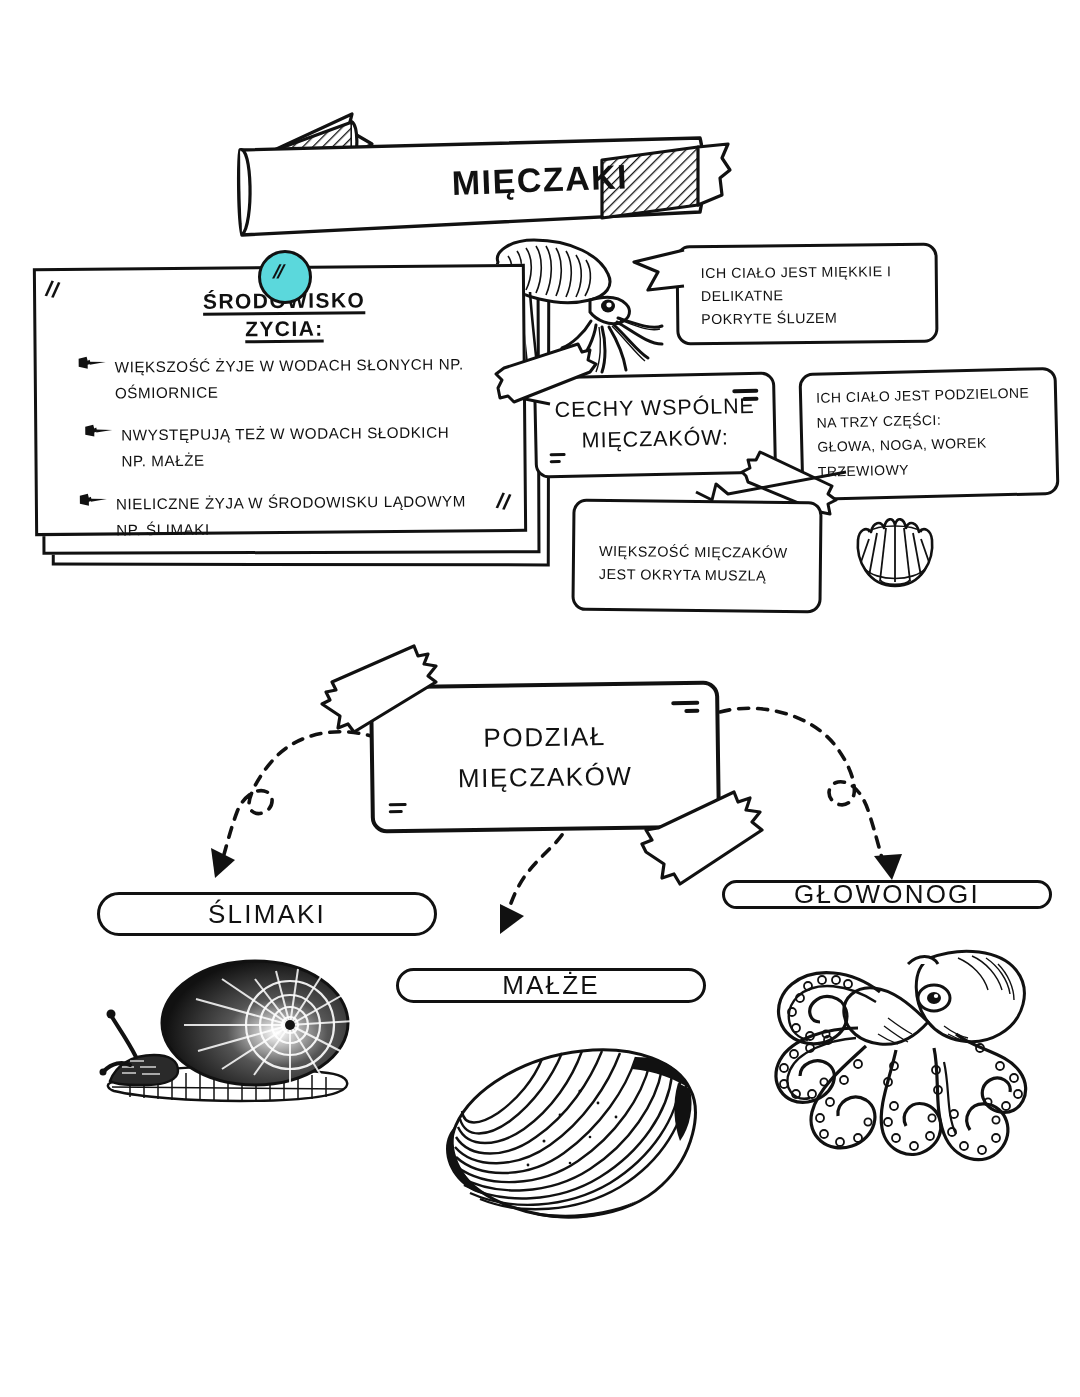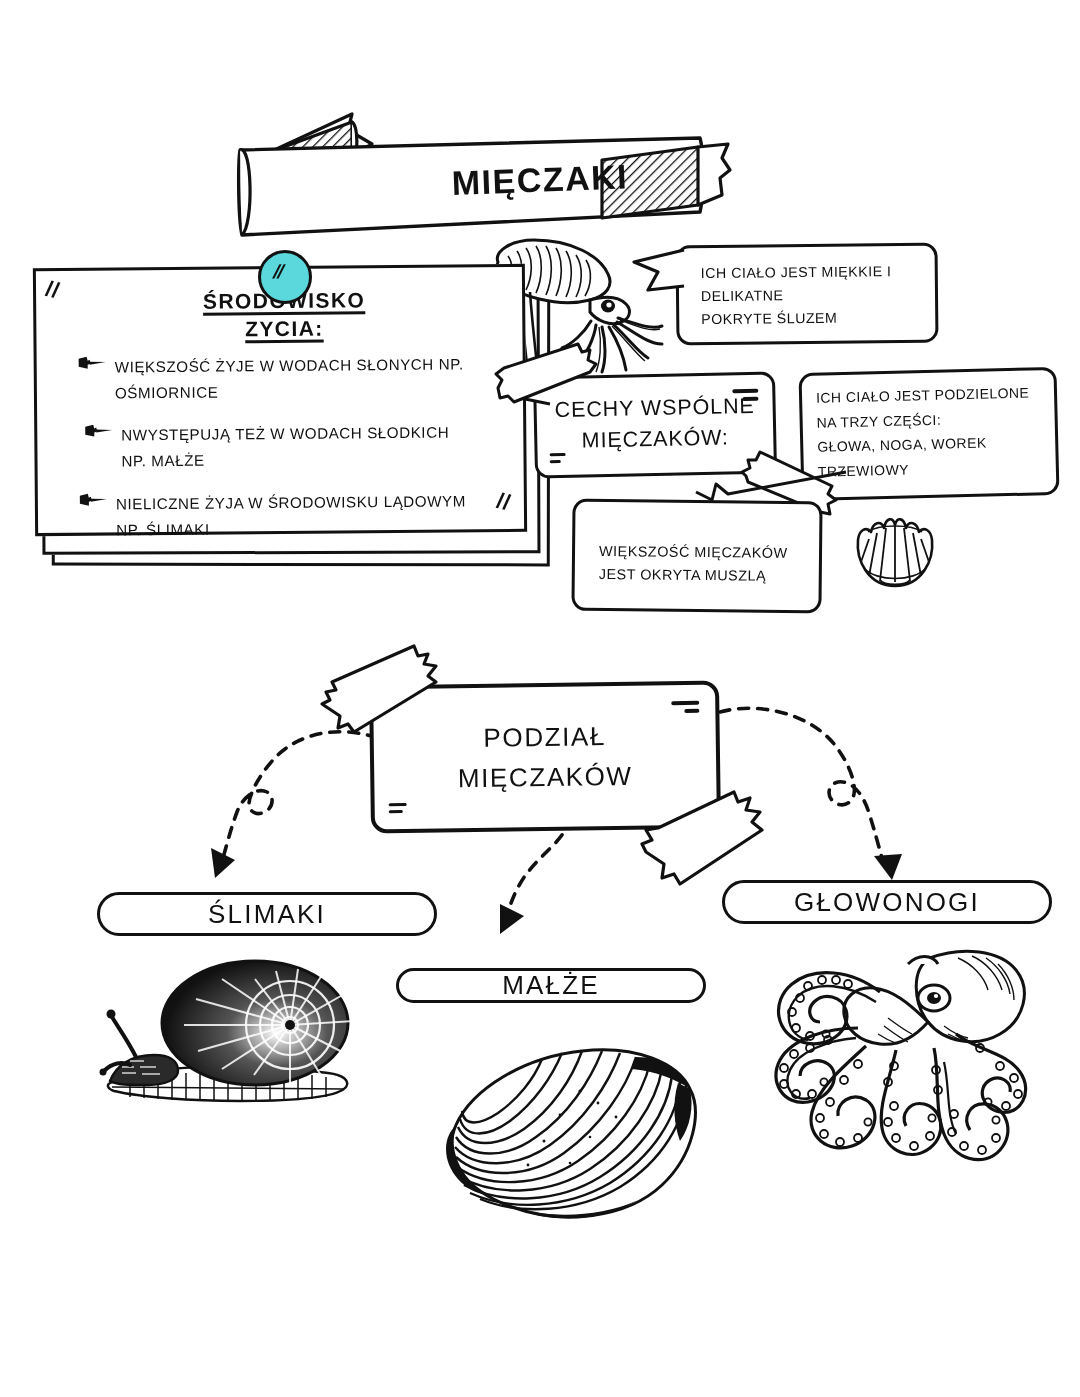--- a/index.html
+++ b/index.html
@@ -116,21 +116,21 @@
   #division-box .ln{font-size:26px;letter-spacing:1.6px;line-height:1;display:block;}
 
   
   .pill{
     border:3.4px solid #111;border-radius:26px;background:#fff;box-sizing:border-box;
     display:flex;align-items:center;justify-content:center;
   }
   .pill span{font-size:26px;letter-spacing:2.2px;text-align:center;}
   #pill-slimaki{left:97px;top:892px;width:340px;height:44px;}
   #pill-malze{left:396px;top:968px;width:310px;height:35px;}
-  #pill-glowonogi{left:722px;top:880px;width:330px;height:44px;}
+  #pill-glowonogi{left:722px;top:880px;width:330px;height:29px;}
 
   
   .illus{position:absolute;}
   svg{display:block;overflow:visible;}
 </style>
 </head>
 <body>
 
 <div id="stage">
 

